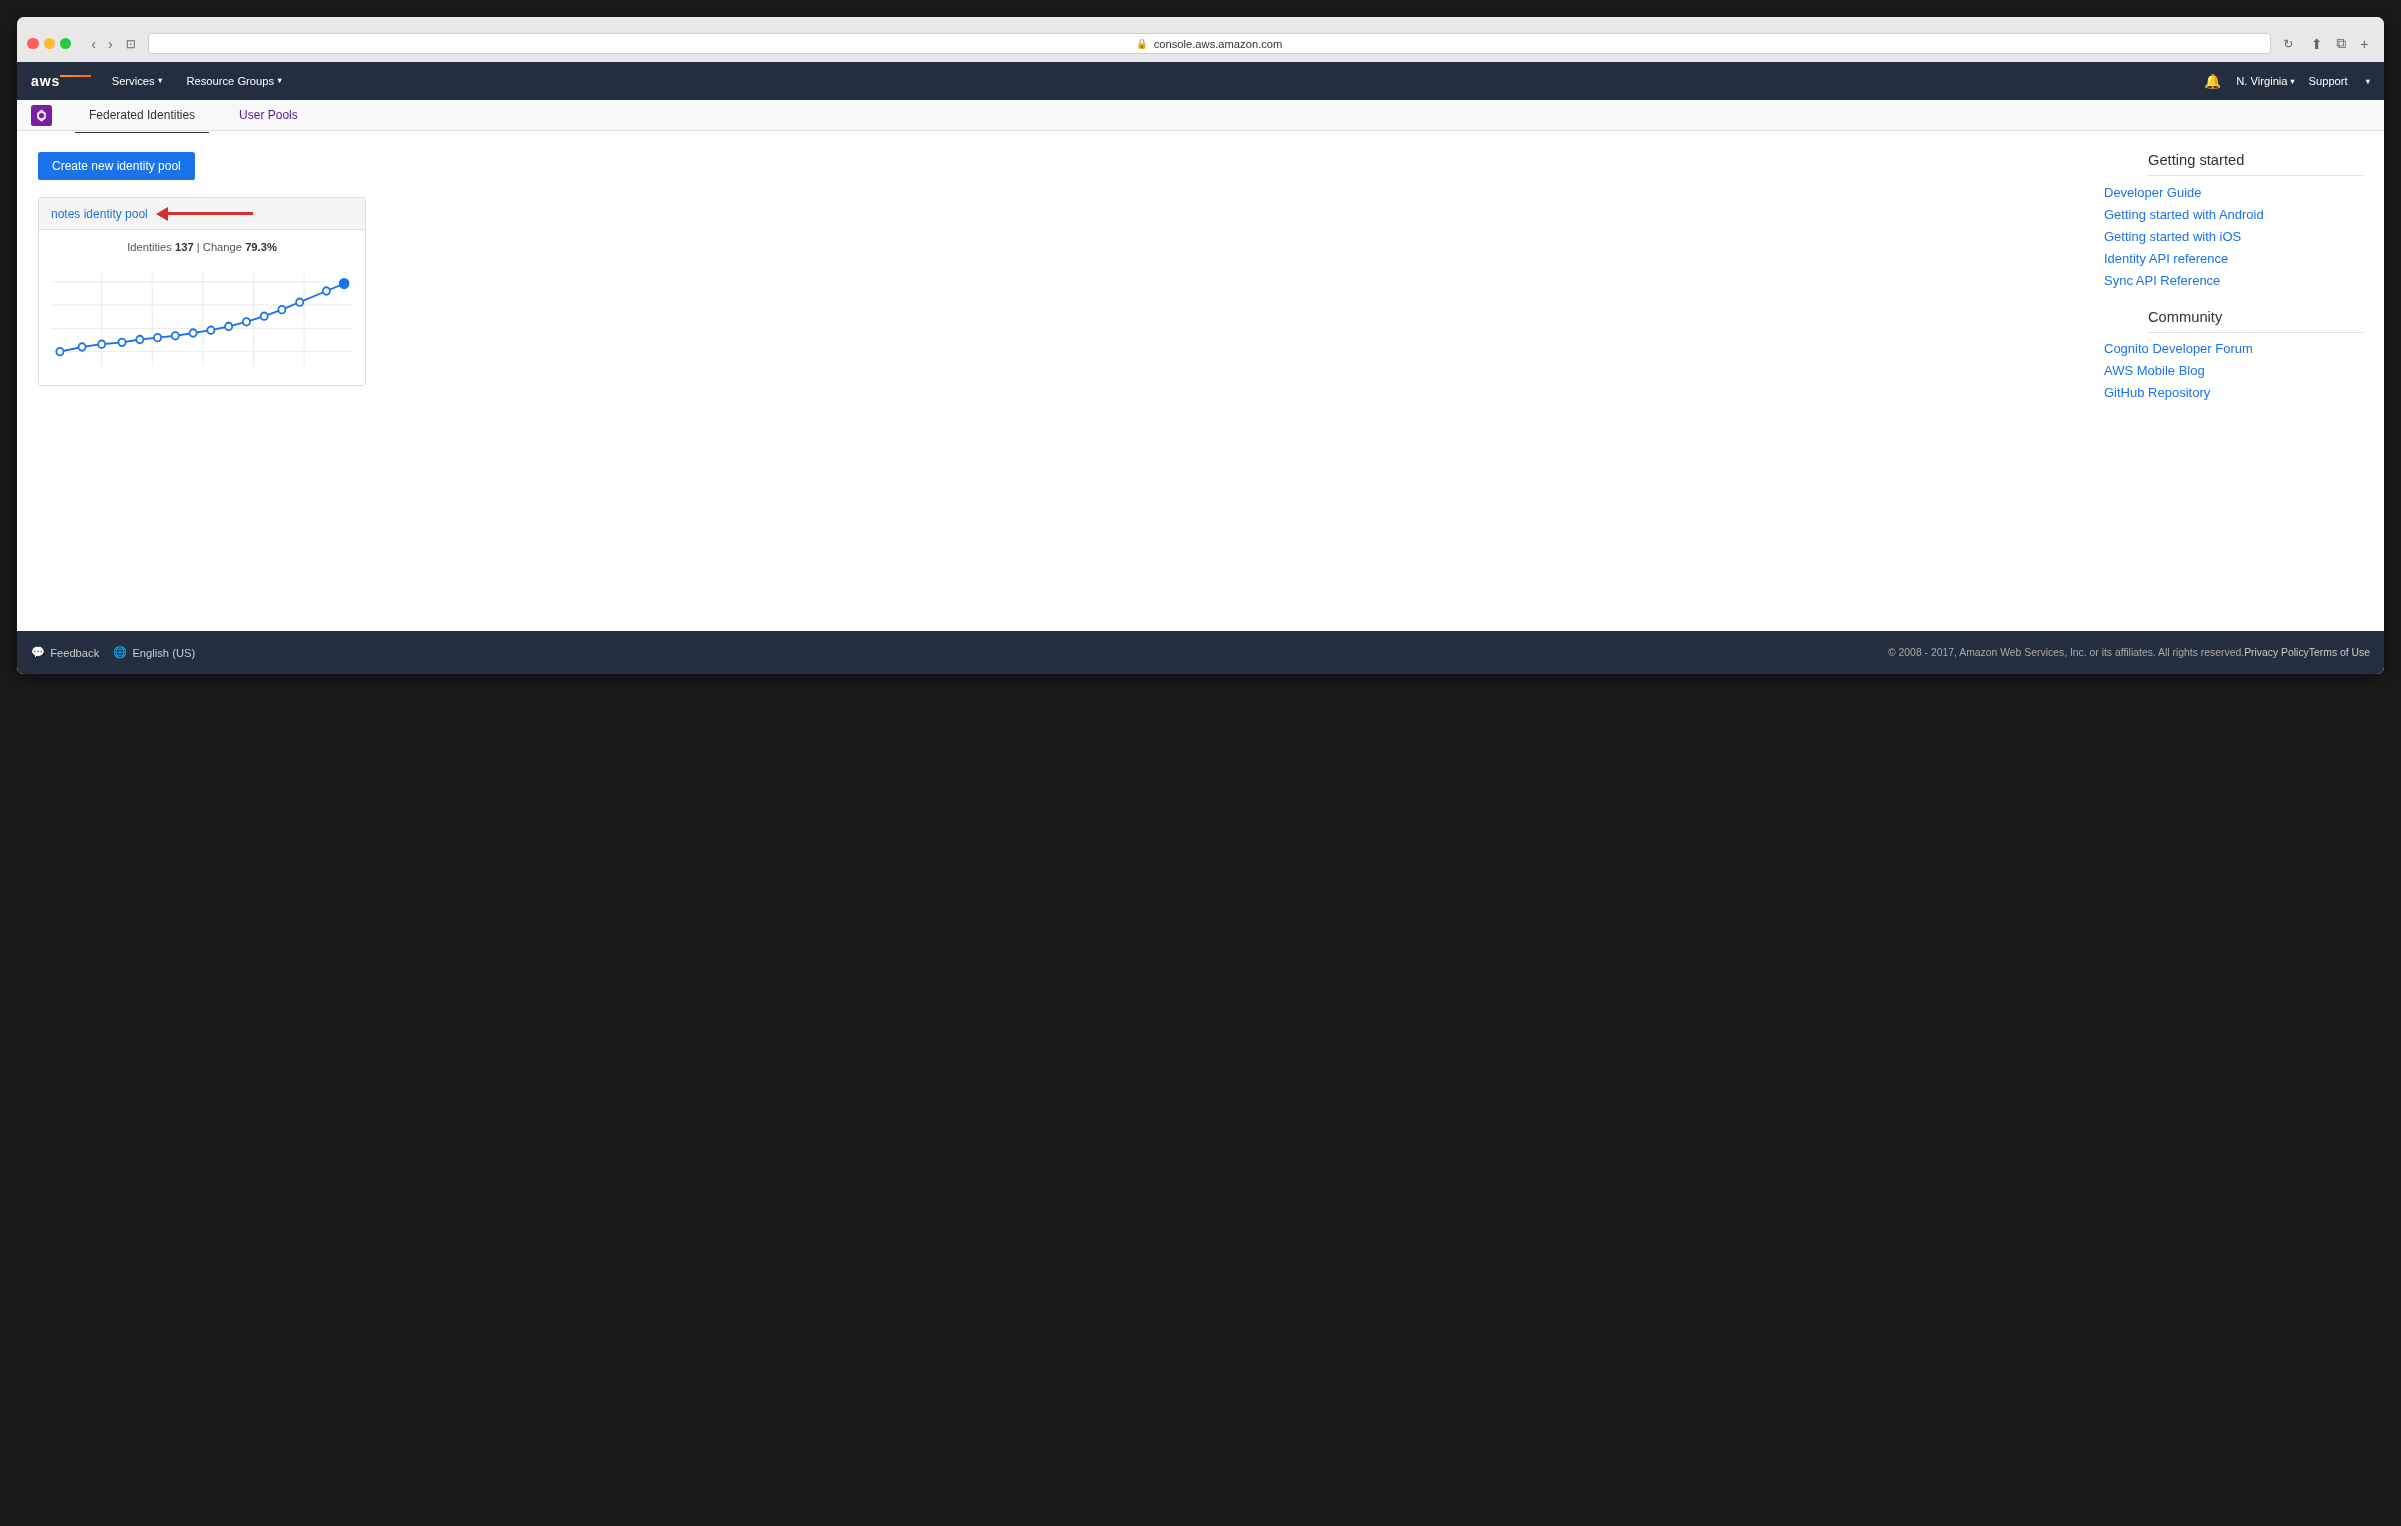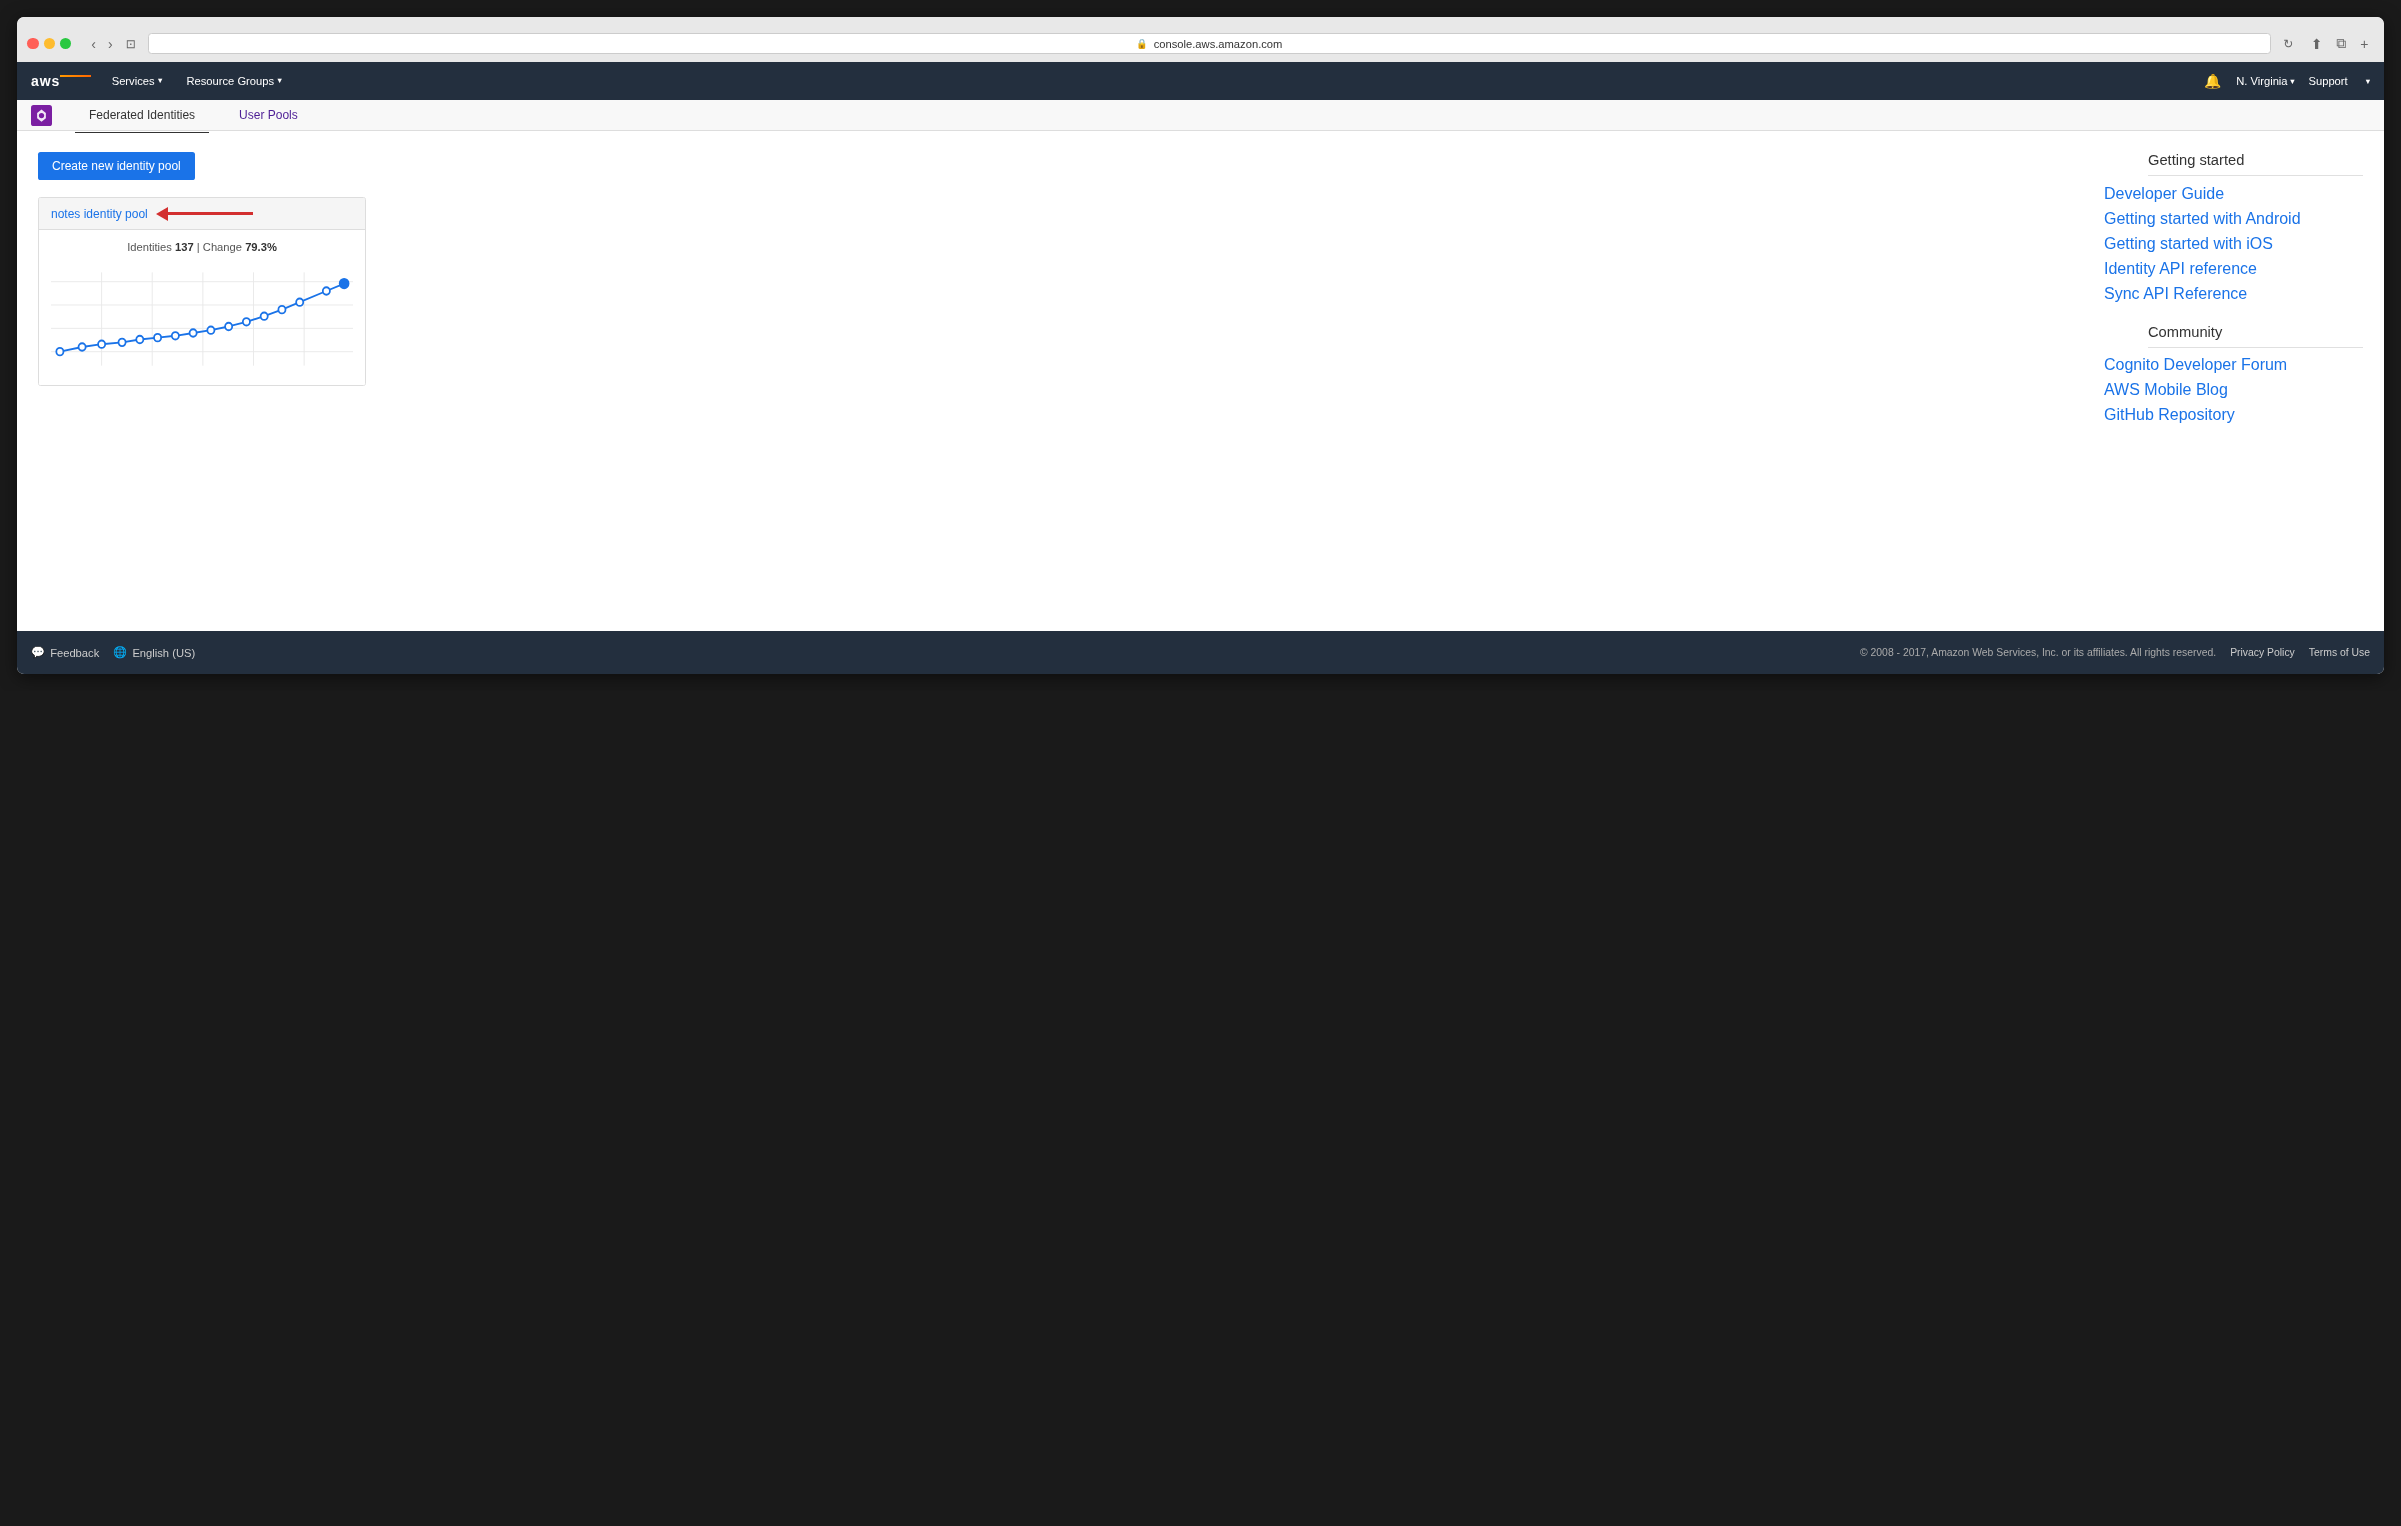--- a/index.html
+++ b/index.html
@@ -276,21 +276,21 @@
       color: #333;
       margin-bottom: 8.6px;
       padding-bottom: 7px;
       border-bottom: 0.9px solid #e0e0e0;
       margin-left: 44px;
     }
     .sidebar-link {
       display: block;
       color: #1a73e8;
       text-decoration: none;
-      font-size: 16px;
+      font-size: 13px;
       margin-bottom: 7px;
       cursor: pointer;
     }
 
     
     .footer {
       background: #232f3e;
       height: 43px;
       display: flex;
       align-items: center;
@@ -314,21 +314,20 @@
       display: flex;
       align-items: center;
       gap: 5.2px;
       color: #ccc;
       cursor: pointer;
     }
     .footer-spacer { flex: 1; }
     .footer-right {
       display: flex;
       align-items: flex-end;
-      gap: 14px;
       font-size: 10.4px;
       color: #aaa;
     }
     .footer-link {
       color: #ccc;
       text-decoration: none;
       cursor: pointer;
     }
 
     .browser-window {

